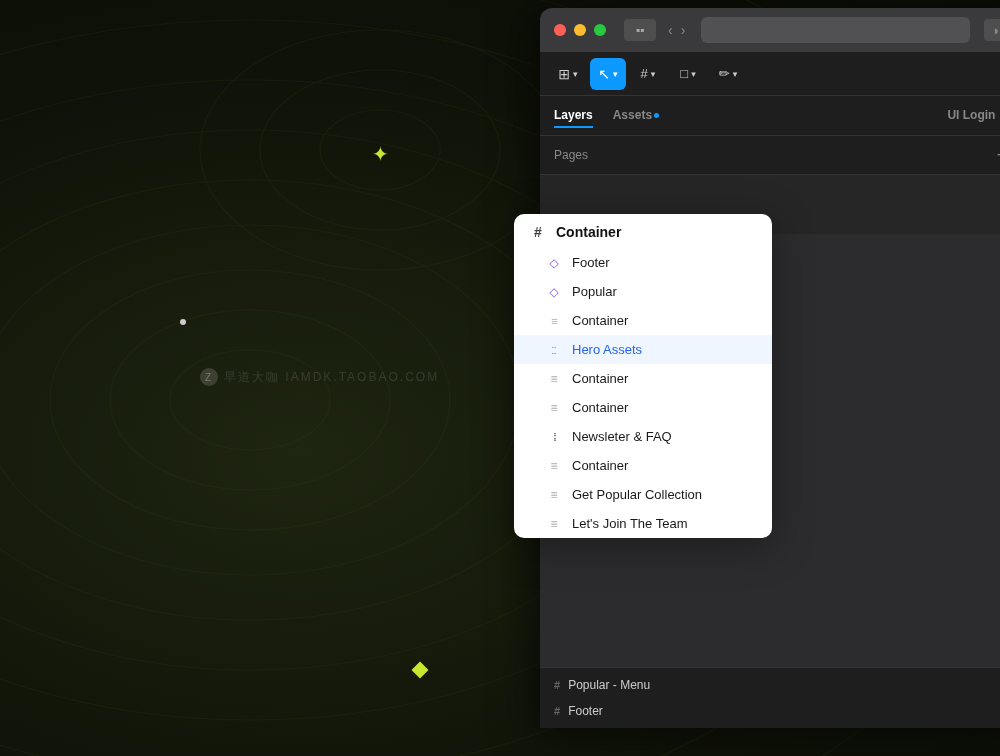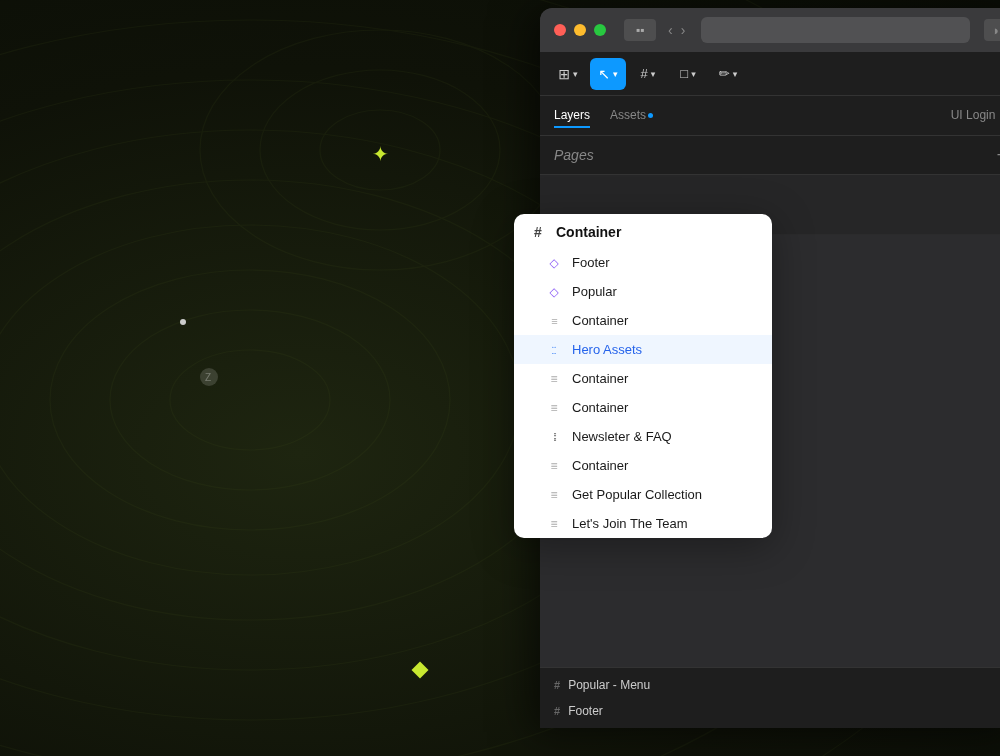--- a/index.html
+++ b/index.html
@@ -185,20 +185,21 @@
       gap: 20px;
       border-bottom: 1px solid #333;
     }
 
     .panel-tab {
       font-size: 12px;
       color: #888;
       cursor: pointer;
       padding: 4px 0;
       border-bottom: 2px solid transparent;
+      font-weight: bold;
     }
 
     .panel-tab.active {
       color: #fff;
       border-bottom-color: #0d99ff;
     }
 
     .panel-tab .dot-indicator {
       display: inline-block;
       width: 5px;
@@ -213,24 +214,23 @@
     .pages-section {
       background: #1e1e1e;
       padding: 10px 14px;
       display: flex;
       align-items: center;
       justify-content: space-between;
       border-bottom: 1px solid #333;
     }
 
     .pages-label {
-      font-size: 14px;
+      font-size: 12px;
       color: #888;
       font-weight: 500;
-      font-style: italic;
     }
 
     .pages-add {
       color: #888;
       font-size: 16px;
       cursor: pointer;
     }
 
     
     .layers-panel {
@@ -382,20 +382,21 @@
 
 <div class="dot-white" style="top:319px; left:180px;"></div>
 
 <div class="diamond-yellow" style="top:664px; left:414px;"></div>
 
 <div class="left-content">
 </div>
 
 <div class="watermark">
   <div class="watermark-circle">Z</div>
+  <span>早道大咖  IAMDK.TAOBAO.COM</span>
 </div>
 
 <div class="browser-window">
 
   <div class="browser-titlebar">
     <div class="traffic-light tl-red"></div>
     <div class="traffic-light tl-yellow"></div>
     <div class="traffic-light tl-green"></div>
 
     <div class="browser-controls">

